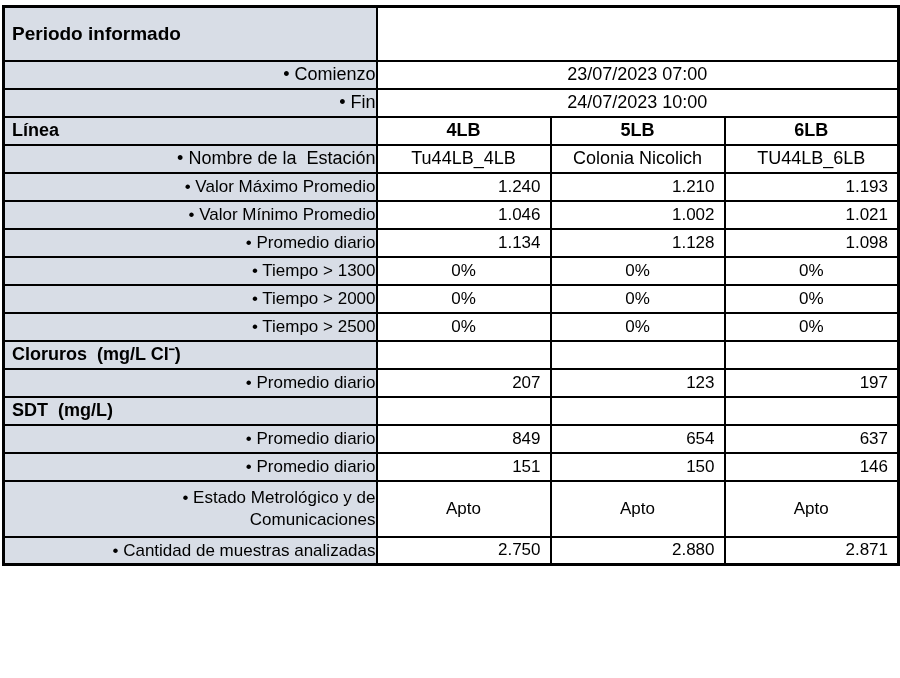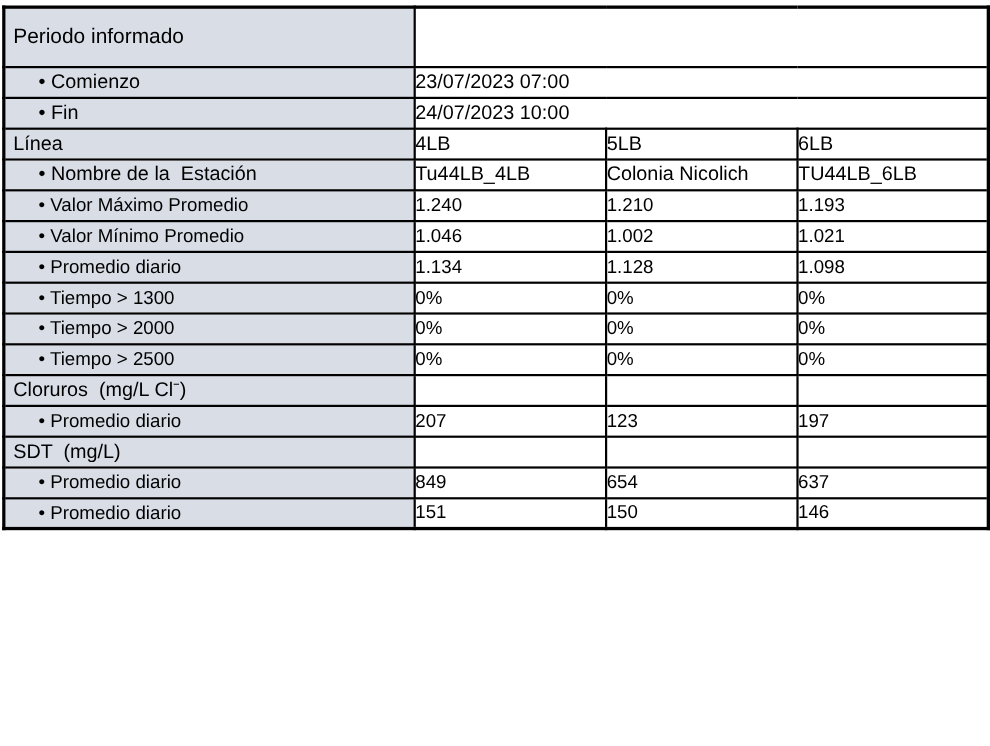--- a/index.html
+++ b/index.html
@@ -34,26 +34,26 @@
   tr.tall  { height: 54px; }
   tr.tall2 { height: 56px; }
 
   td.label {
     background: #d8dde6;
     text-align: left;
     padding-left: 7px;
     white-space: pre-wrap;
     line-height: 1.25;
   }
-  td.label.sub { padding-left: 30px; }
-  .bold { font-weight: normal; }
+  td.label.sub { padding-left: 30px; text-align: right; }
+  .bold { font-weight: bold; }
   td.fs19 { font-size: 19px; }
   td.fs18 { font-size: 18px; }
-  td.center { }
-  td.right  { padding-right: 9px; }
+  td.center { text-align: center; }
+  td.right  { text-align: right; padding-right: 9px; }
   td.empty  { background: #ffffff; }
 </style>
 </head>
 <body>
 
 <div class="table-wrap">
   <table class="report">
     <colgroup>
       <col style="width:373px">
       <col style="width:174px">
@@ -164,16 +164,28 @@
 
 
       <tr>
         <td class="label sub">• Promedio diario</td>
         <td class="right">151</td>
         <td class="right">150</td>
         <td class="right">146</td>
       </tr>
 
 
+      <tr class="tall2">
+        <td class="label sub"><span>• Estado Metrológico y de</span><br><span>Comunicaciones</span></td>
+        <td class="center">Apto</td>
+        <td class="center">Apto</td>
+        <td class="center">Apto</td>
+      </tr>
 
+      <tr>
+        <td class="label sub">• Cantidad de muestras analizadas</td>
+        <td class="right">2.750</td>
+        <td class="right">2.880</td>
+        <td class="right">2.871</td>
+      </tr>
     </tbody>
   </table>
 </div>
 
 </body></html>

